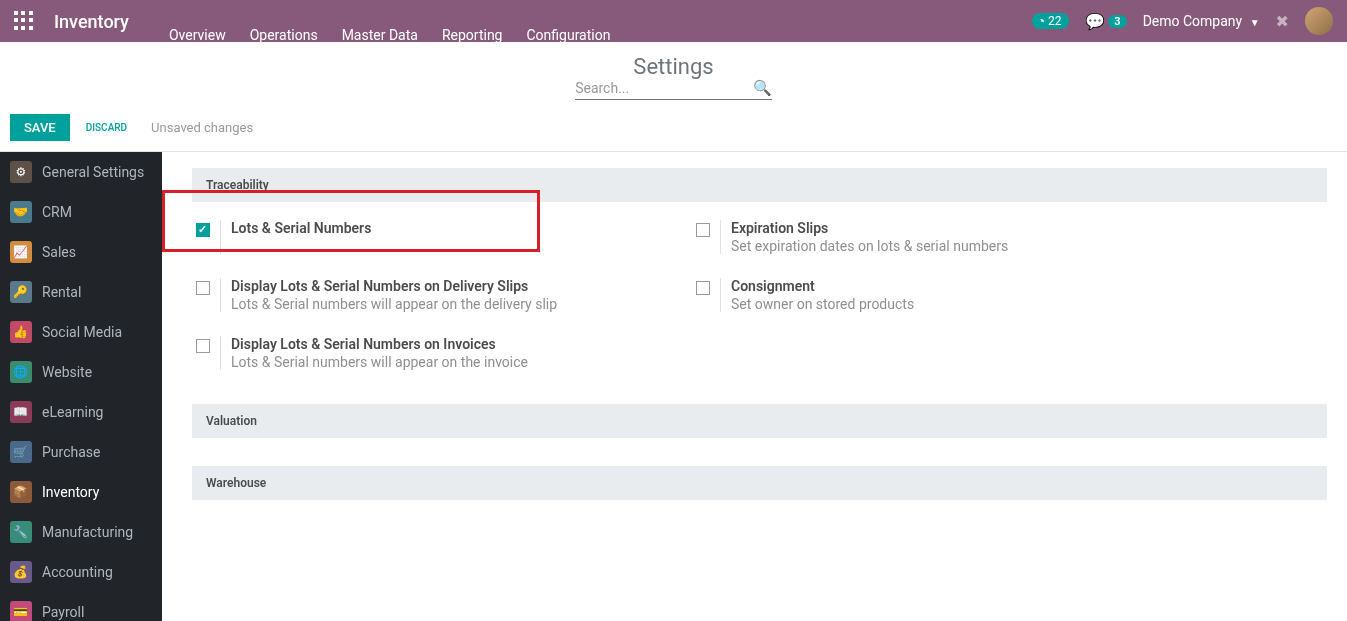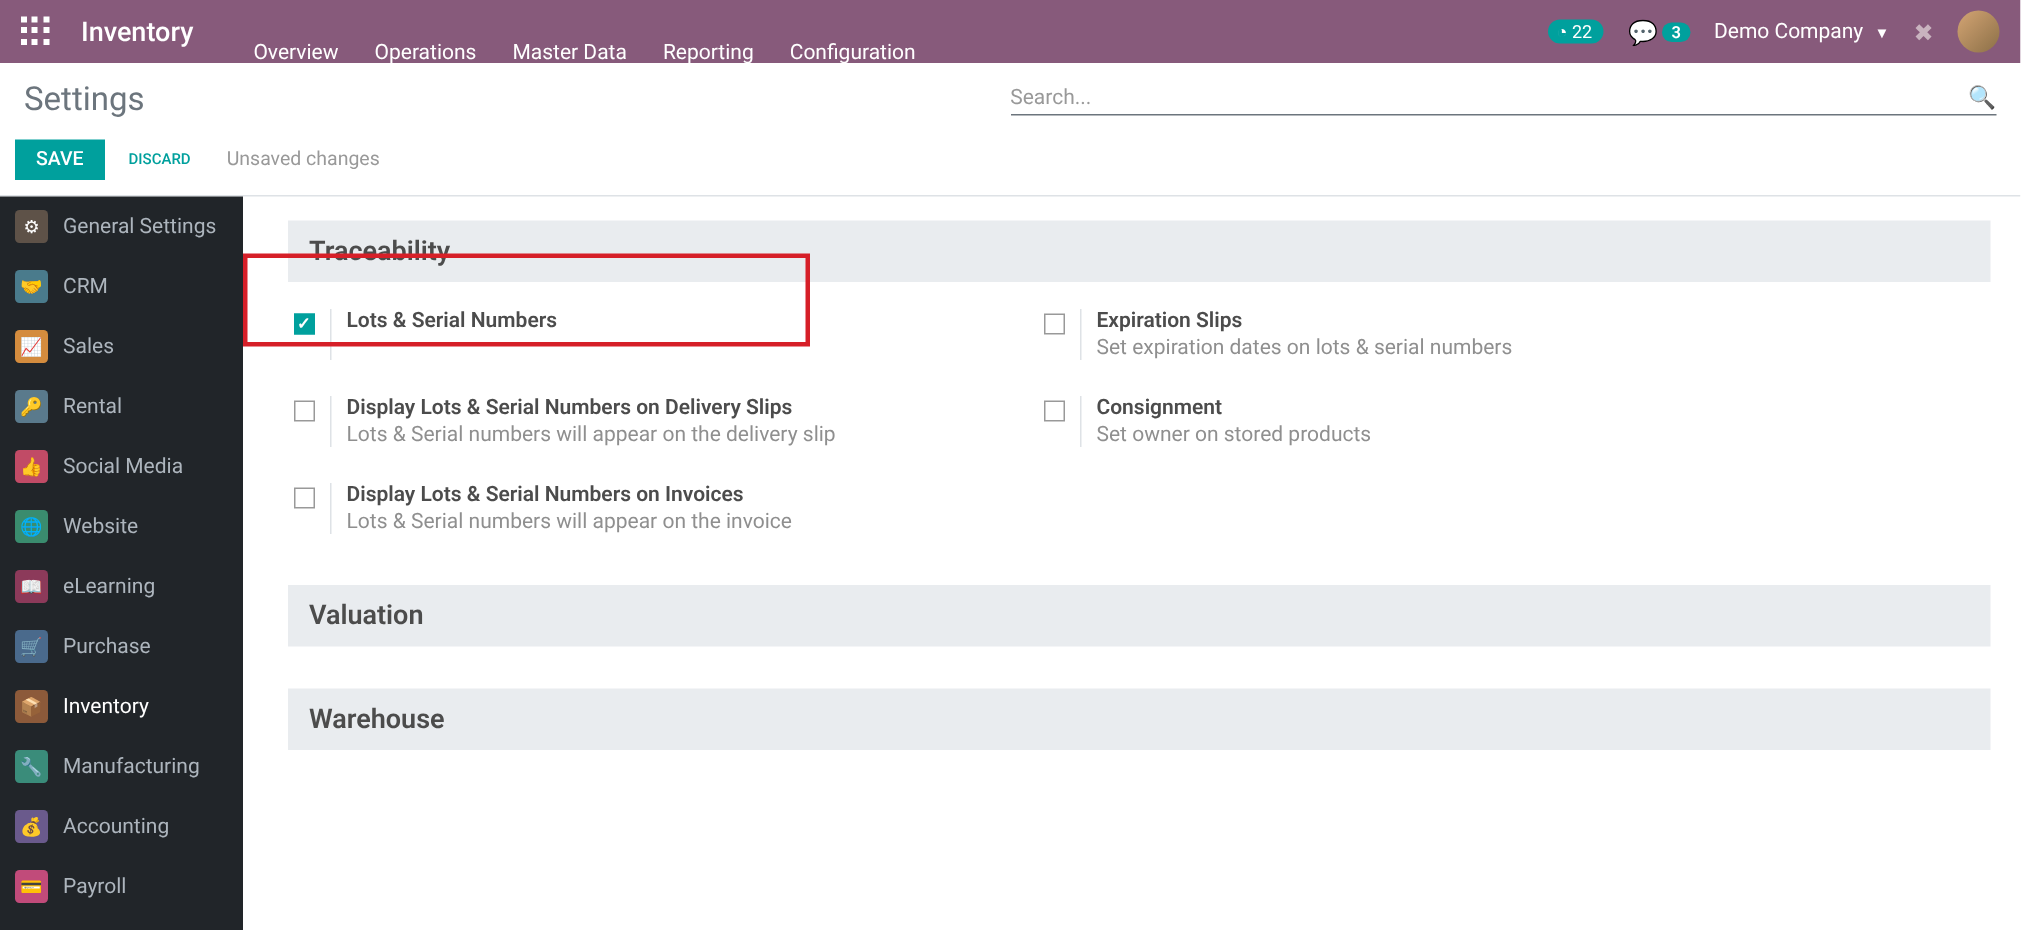--- a/index.html
+++ b/index.html
@@ -17,21 +17,21 @@
 .badge-chat { display: flex; align-items: center; gap: 3px; font-size: 12px; }
 .badge-chat .bubble { color: #fff; font-size: 16px; }
 .badge-chat .count { background: #00a09d; border-radius: 8px; padding: 0 6px; font-size: 11px; font-weight: 600; }
 .company { font-size: 14px; cursor: pointer; }
 .chev { font-size: 10px; margin-left: 4px; }
 .tool-icon { color: #c9b3bf; font-size: 16px; cursor: pointer; }
 .avatar { width: 28px; height: 28px; border-radius: 50%; background: linear-gradient(135deg, #d4a574 0%, #8b6f47 100%); cursor: pointer; }
 
 
 .control-panel { border-bottom: 1px solid #dee2e6; }
-.cp-top { display: flex; align-items: center; padding: 12px 16px 8px; }
+.cp-top { display: flex; align-items: center; padding: 12px 16px 8px; flex-direction: column; }
 .cp-title { font-size: 22px; color: #6c757d; flex: 1; }
 .search-wrap { flex: 1; max-width: 670px; display: flex; align-items: center; border-bottom: 1px solid #6c757d; padding-bottom: 2px; }
 .search-input { flex: 1; border: none; outline: none; font-size: 14px; background: transparent; }
 .search-input::placeholder { color: #999; }
 .search-icon { color: #4c4c4c; font-size: 15px; }
 .cp-bottom { display: flex; align-items: center; padding: 6px 10px 10px; gap: 12px; }
 .btn-save { background: #00a09d; color: #fff; border: none; padding: 6px 14px; font-size: 13px; font-weight: 500; cursor: pointer; }
 .btn-discard { background: none; border: none; color: #00a09d; font-size: 10px; font-weight: 500; cursor: pointer; padding: 6px 4px; text-align: center; }
 .unsaved { color: #999; font-size: 13px; margin-left: 8px; }
 
@@ -57,21 +57,21 @@
 .si-inventory { background: #8c5a3a; color: #fff; }
 .si-mfg { background: #3a8c7a; color: #fff; }
 .si-account { background: #6a5a8c; color: #fff; }
 .si-payroll { background: #c14b7a; color: #fff; }
 
 
 .content { flex: 1; overflow-y: auto; padding: 0 20px 20px 30px; position: relative; }
 .content::-webkit-scrollbar { width: 10px; }
 .content::-webkit-scrollbar-thumb { background: #ccc; }
 
-.section-title { background: #e9ecef; color: #4c4c4c; font-weight: 600; font-size: 18px; padding: 10px 14px; margin-top: 16px; }
+.section-title { background: #e9ecef; color: #4c4c4c; font-weight: 600; font-size: 12px; padding: 10px 14px; margin-top: 16px; }
 .settings-row { display: flex; gap: 40px; margin-top: 12px; }
 .setting-box { display: flex; gap: 10px; padding: 6px 4px; flex: 0 0 460px; }
 .setting-box.right-col { flex: 0 0 420px; }
 .cb-wrap { padding-top: 2px; }
 .cb { width: 14px; height: 14px; border: 1px solid #999; cursor: pointer; display: inline-block; position: relative; }
 .cb.checked { background: #00a09d; border-color: #00a09d; }
 .cb.checked::after { content: "✓"; color: #fff; font-size: 11px; position: absolute; top: -1px; left: 1px; font-weight: bold; }
 .vline { width: 1px; background: #dee2e6; }
 .setting-text .st-title { font-weight: 600; color: #4c4c4c; font-size: 14px; }
 .setting-text .st-desc { color: #8f8f8f; font-size: 14px; margin-top: 2px; }

